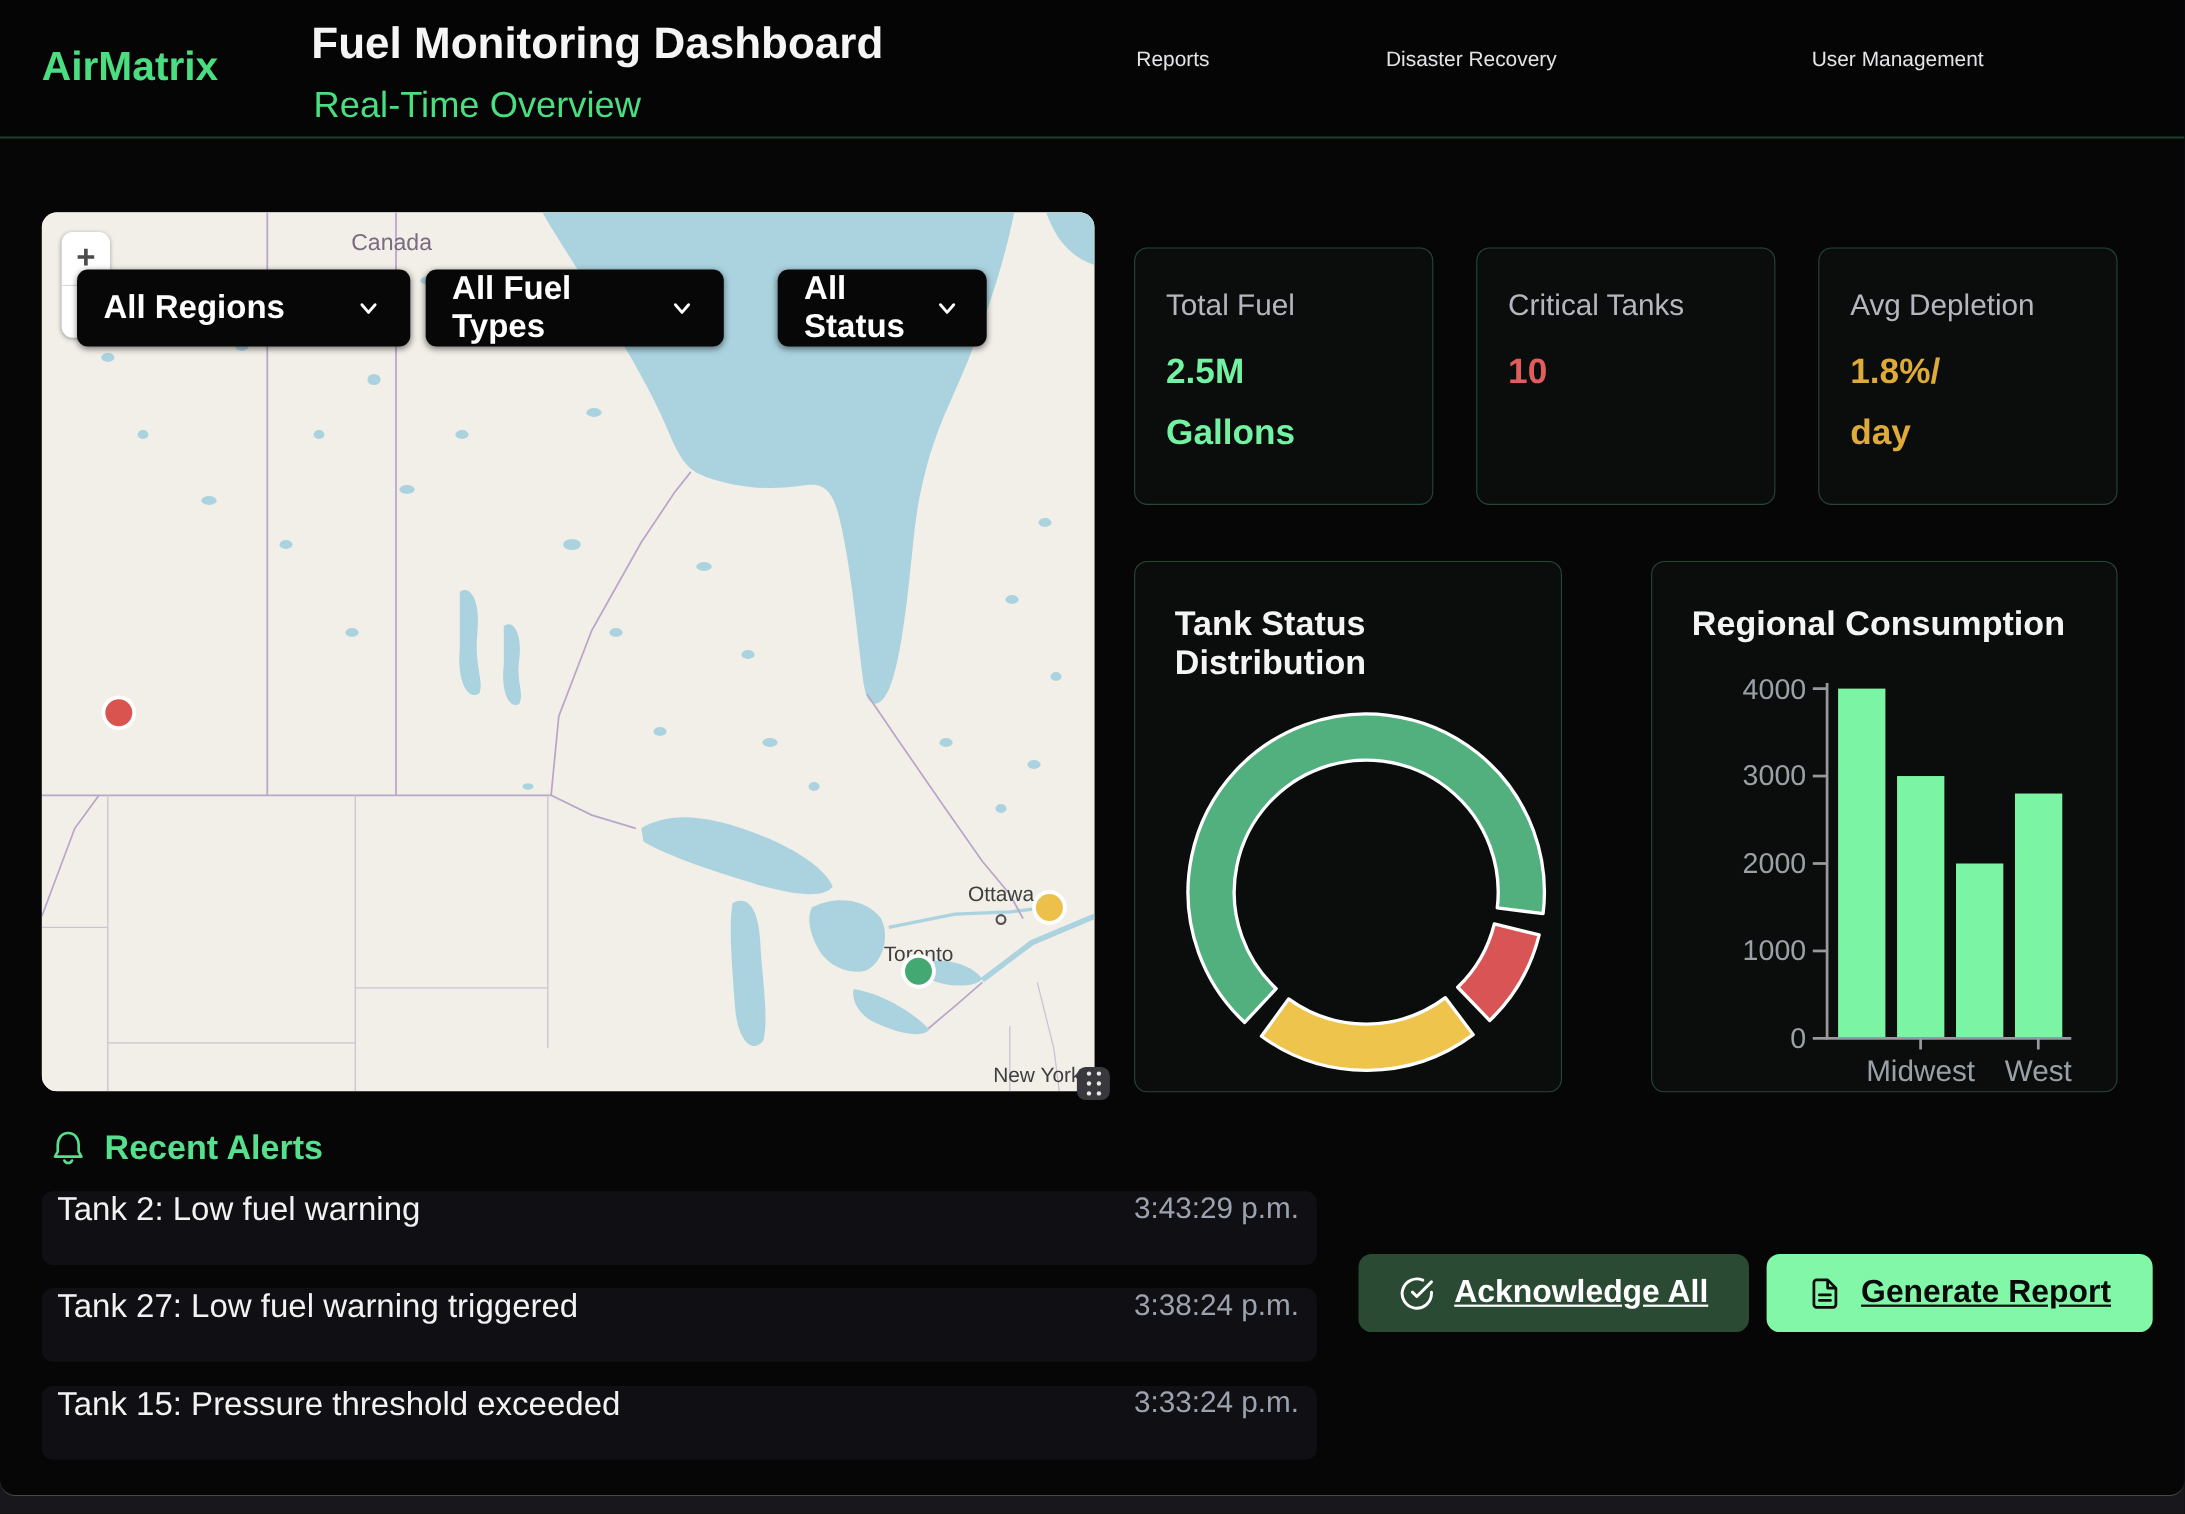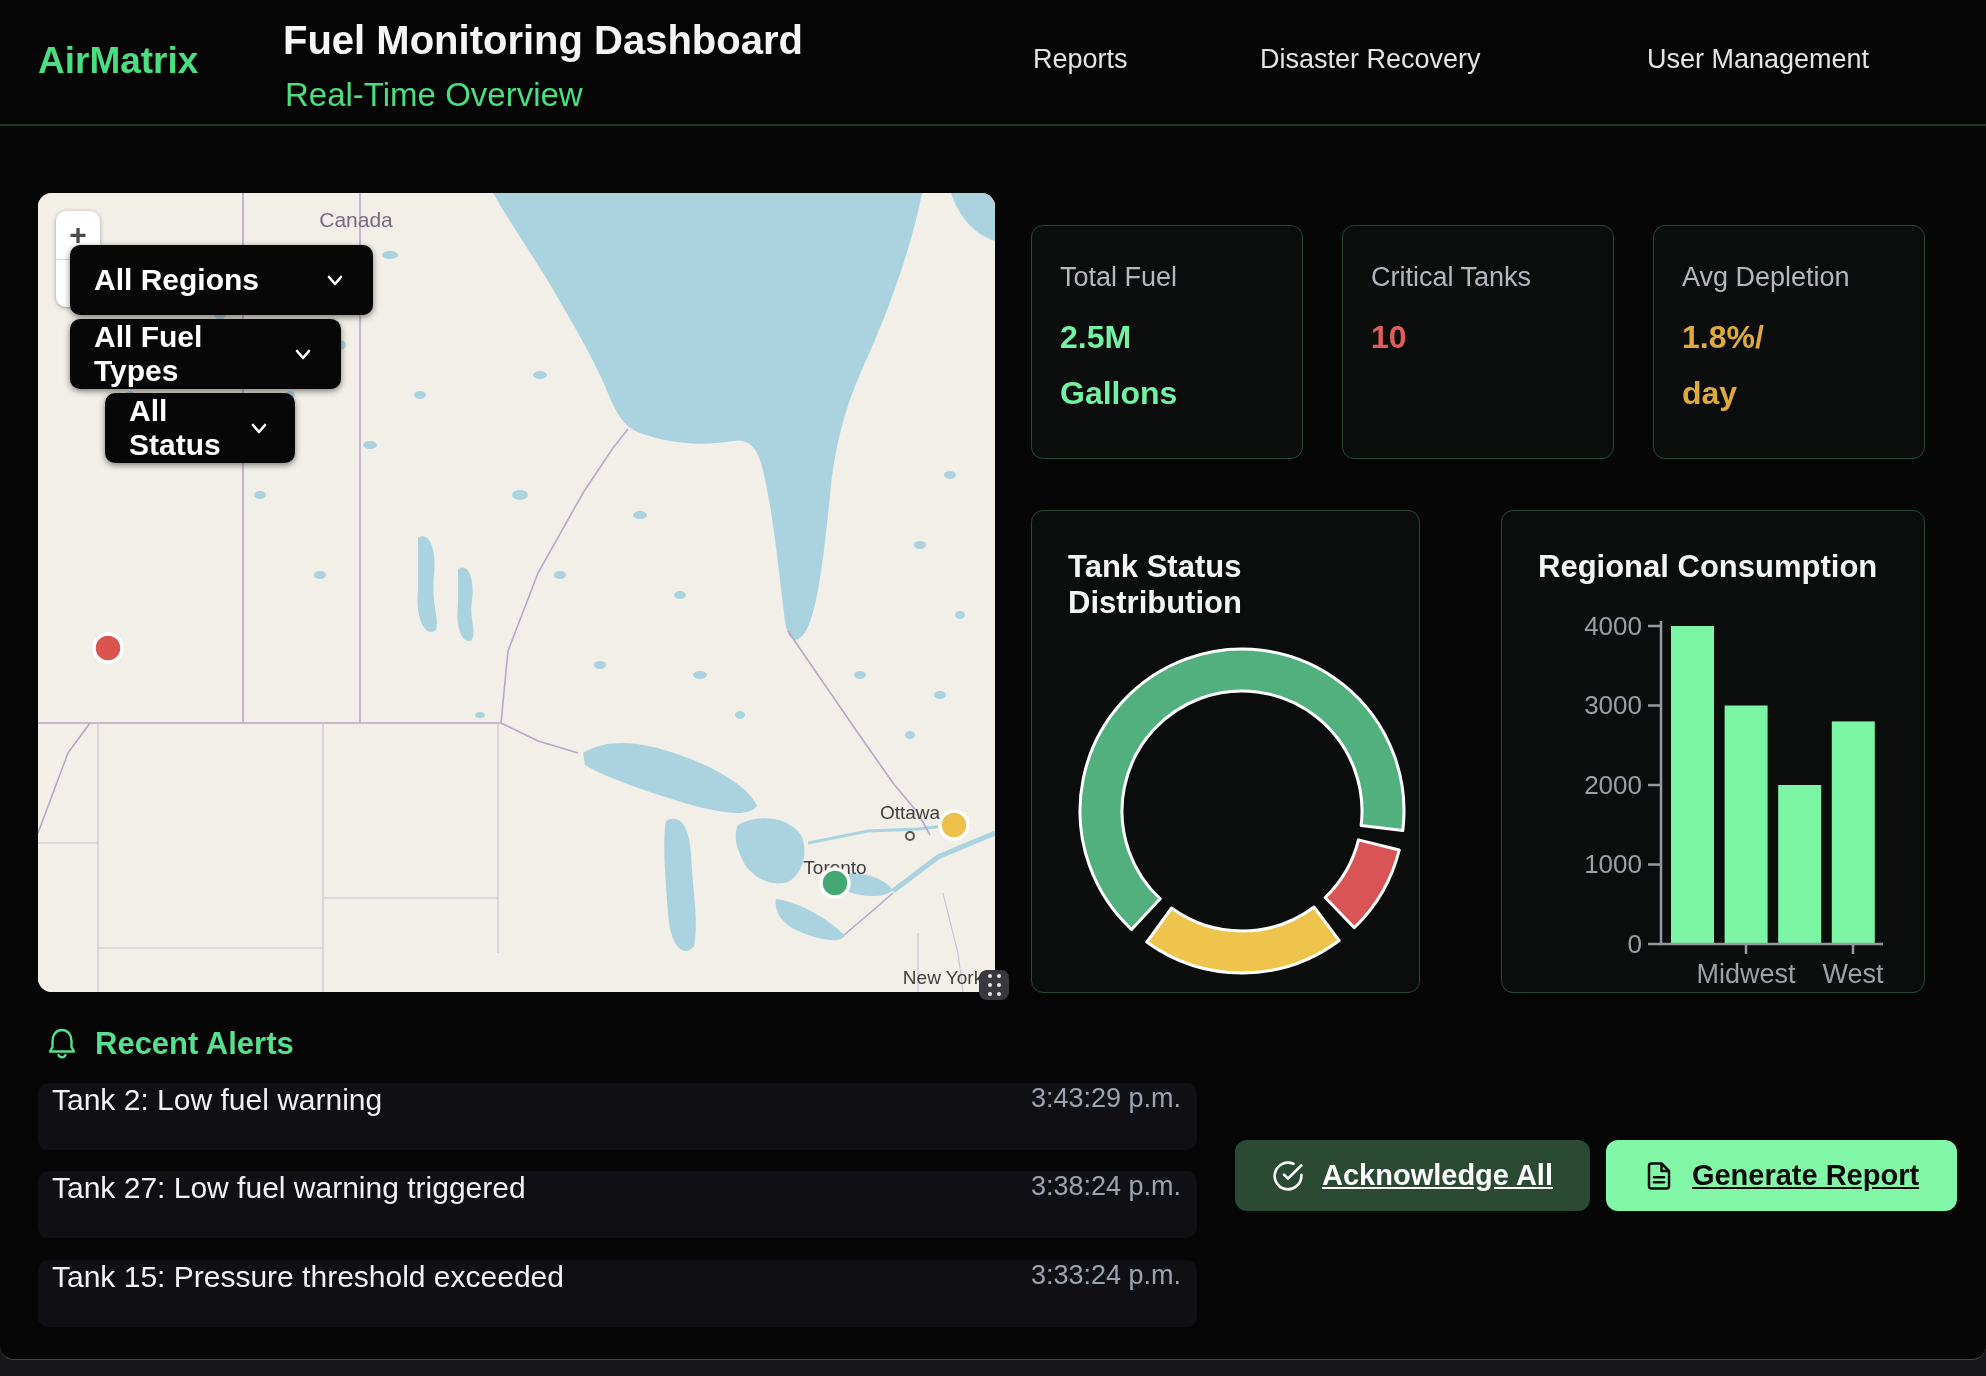--- a/index.html
+++ b/index.html
@@ -6,33 +6,33 @@
   html,body { width:1986px; height:1376px; background:#18181c; font-family:"Liberation Sans","DejaVu Sans",sans-serif; }
   .app { position:absolute; top:0; left:0; width:1986px; height:1360px; background:#060607;
          border-radius:0 0 14px 14px; border-bottom:1px solid #47474d; overflow:hidden;padding-left:30px; }
 
   
   .header { position:absolute; top:0; left:0; width:100%; height:126px; background:#050506;
             border-bottom:2px solid #1d3b28; }
   .brand { position:absolute; left:38px; top:40px; font-size:37px; font-weight:bold; color:#4ade80; }
   .page-title { position:absolute; left:283px; top:18px; font-size:40px; font-weight:bold; color:#f5f5f5; }
   .page-subtitle { position:absolute; left:285px; top:76px; font-size:33px; font-weight:500; color:#4ade80; }
-  .nav-item { position:absolute; top:44px; font-size:27px; color:#e4e4e7; cursor:pointer; background:none; border:none;
+  .nav-item { position:absolute; top:44px; font-size:19px; color:#e4e4e7; cursor:pointer; background:none; border:none;
               font-family:inherit; }
   .nav-reports { left:1033px; } .nav-dr { left:1260px; } .nav-um { left:1647px; }
 
   
   .map-wrap { position:absolute; left:38px; top:193px; width:957px; height:799px; }
   .map-canvas { position:absolute; inset:0; border-radius:14px; overflow:hidden; background:#f2efe8; }
   .zoom-ctl { position:absolute; left:18px; top:18px; width:44px; height:96px; background:#fff; border-radius:10px;
               box-shadow:0 1px 4px rgba(0,0,0,.35); z-index:3; }
   .zoom-btn { width:44px; height:48px; display:flex; align-items:center; justify-content:center;
               font-size:30px; font-weight:bold; color:#4b4b4b; cursor:pointer; }
   .zoom-div { height:1px; background:#d8d8d8; }
-  .filter-bar { position:absolute; left:32px; top:52px; display:flex; gap:4px; z-index:5;flex-direction:column; }
+  .filter-bar { position:absolute; left:32px; top:52px; display:flex; gap:14px; z-index:5; }
   .filter { height:70px; background:#070708; border-radius:10px; color:#fff; display:flex; align-items:center;
             padding:0 26px 0 24px; font-size:30px; font-weight:600; cursor:pointer;
             box-shadow:0 2px 6px rgba(0,0,0,.5); }
   .filter-label { margin-right:26px; }
   .f1 { width:303px; } .f2 { width:271px; } .f3 { width:190px;margin-left:35px; }
   .filter .chev { margin-left:auto; display:flex; }
   .drag-handle { position:absolute; left:941px; top:777px; width:30px; height:30px; background:#39393d;
                  border-radius:8px; z-index:4; display:grid; grid-template-columns:repeat(2,6px);
                  grid-template-rows:repeat(3,6px); gap:3px; place-content:center; }
   .drag-handle i { width:4px; height:4px; border-radius:50%; background:#e7e7e7; justify-self:center; align-self:center; }

